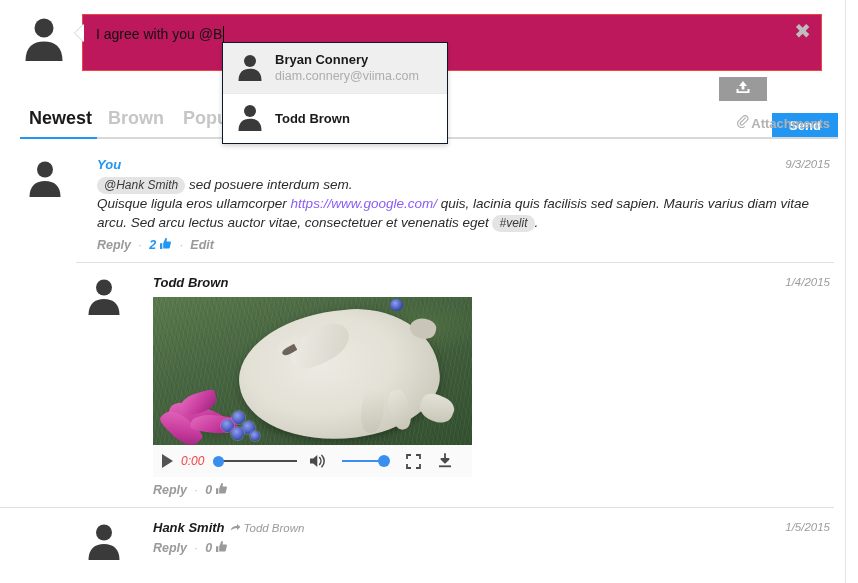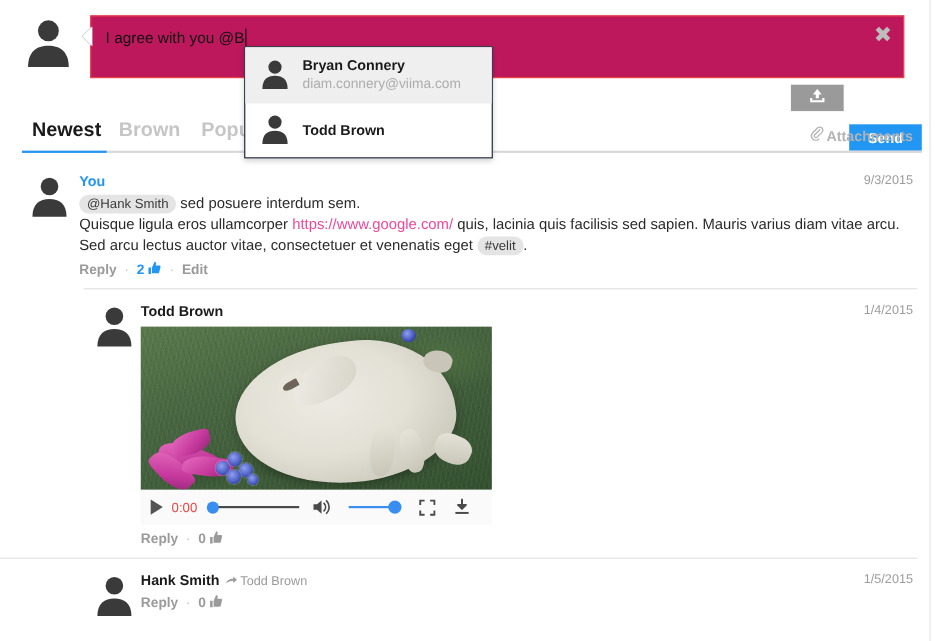--- a/index.html
+++ b/index.html
@@ -193,21 +193,21 @@
     position: absolute;
     height: 1px;
     background: #e0e0e0;
     left: 0; right: 12px;
   }
 
   .c-avatar { position: absolute; top: 13px; }
   .comment.level0 .c-avatar { left: 25px; }
   .comment.level1 .c-avatar { left: 84px; }
 
-  .c-body { margin-left: 52px; position: relative; }
+  .c-body { margin-left: 77px; position: relative; font-style: italic; }
   .c-head { display: flex; align-items: baseline; }
   .c-author { font-size: 13px; font-weight: bold; }
   .c-author.me { color: #2196f3; }
   .c-author.other { color: #1a1a1a; }
   .c-reply-to {
     font-size: 11.5px; color: #9a9a9a;
     margin-left: 5px;
     display: flex; align-items: center; gap: 3px;
   }
   .c-date {
@@ -224,21 +224,21 @@
   }
   .chip {
     display: inline-block;
     background: #e4e4e4;
     border-radius: 9px;
     padding: 1px 7px;
     font-size: 12px;
     color: #3a3a3a;
     line-height: 15px;
   }
-  .link { color: #ec4899; text-decoration: none; }
+  .link { color: #8b5cf6; text-decoration: none; }
   .c-actions {
     margin-top: 5px;
     font-size: 12.5px;
     font-weight: bold;
     color: #9a9a9a;
     display: flex; align-items: center; gap: 7px;
   }
   .c-actions .act { cursor: pointer; }
   .c-actions .sep { color: #c4c4c4; font-weight: normal; }
   .likes { display: flex; align-items: center; gap: 3px; cursor: pointer; }

